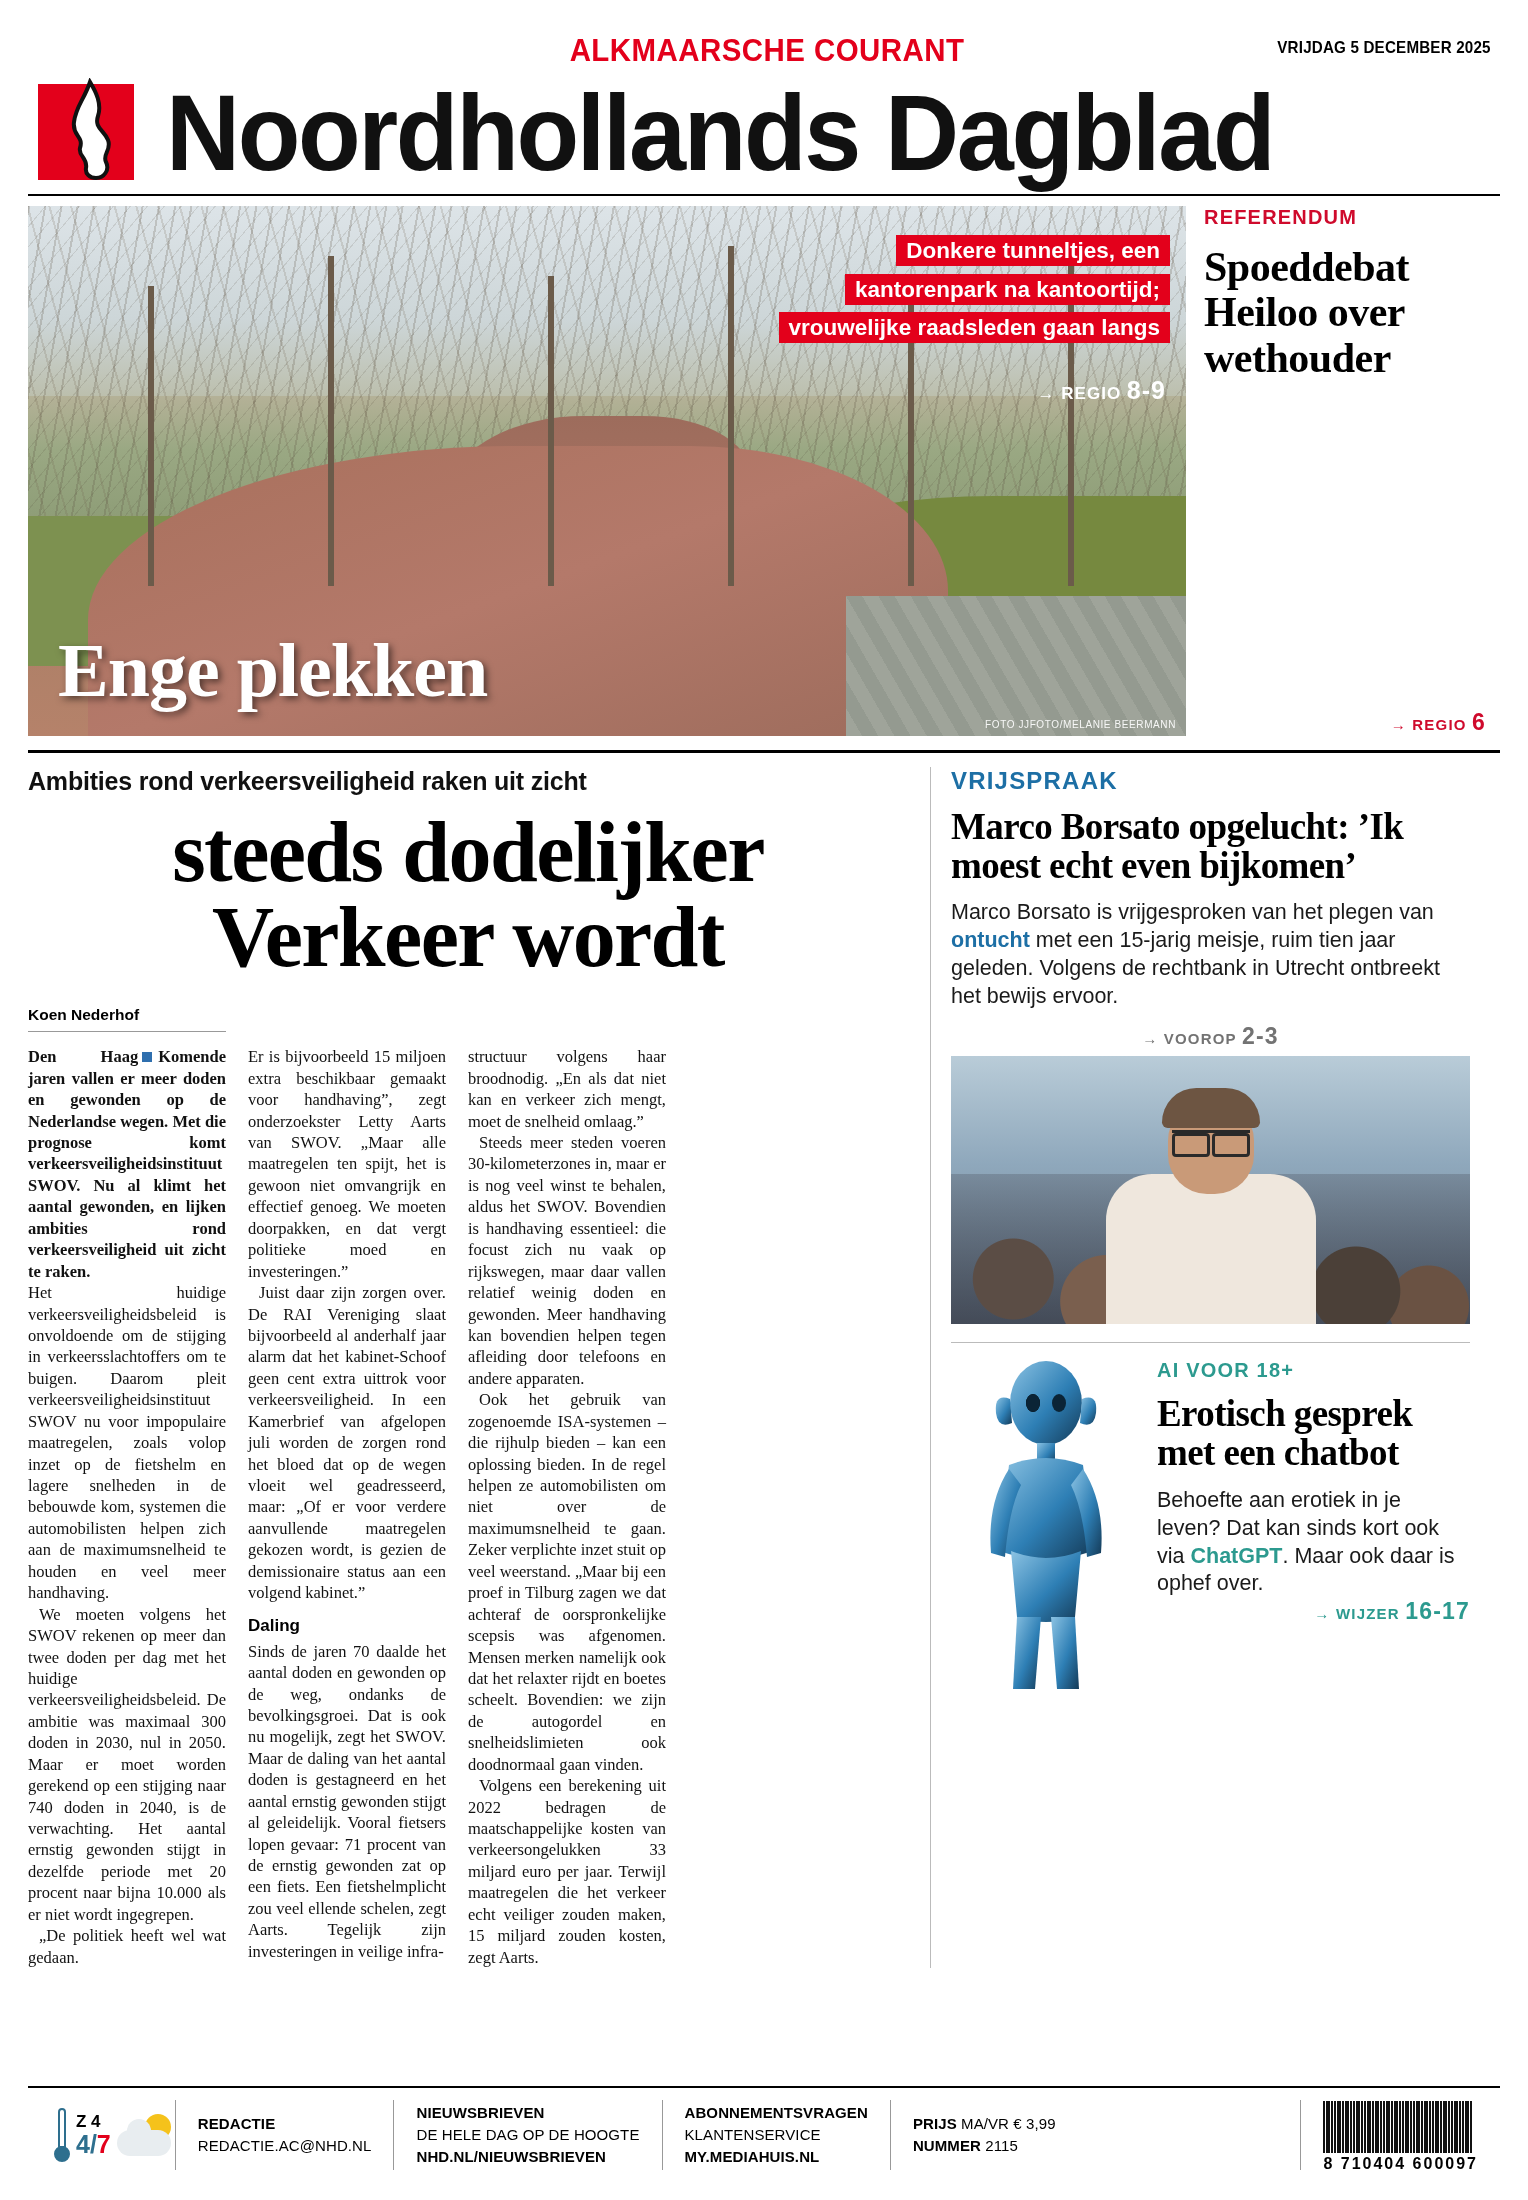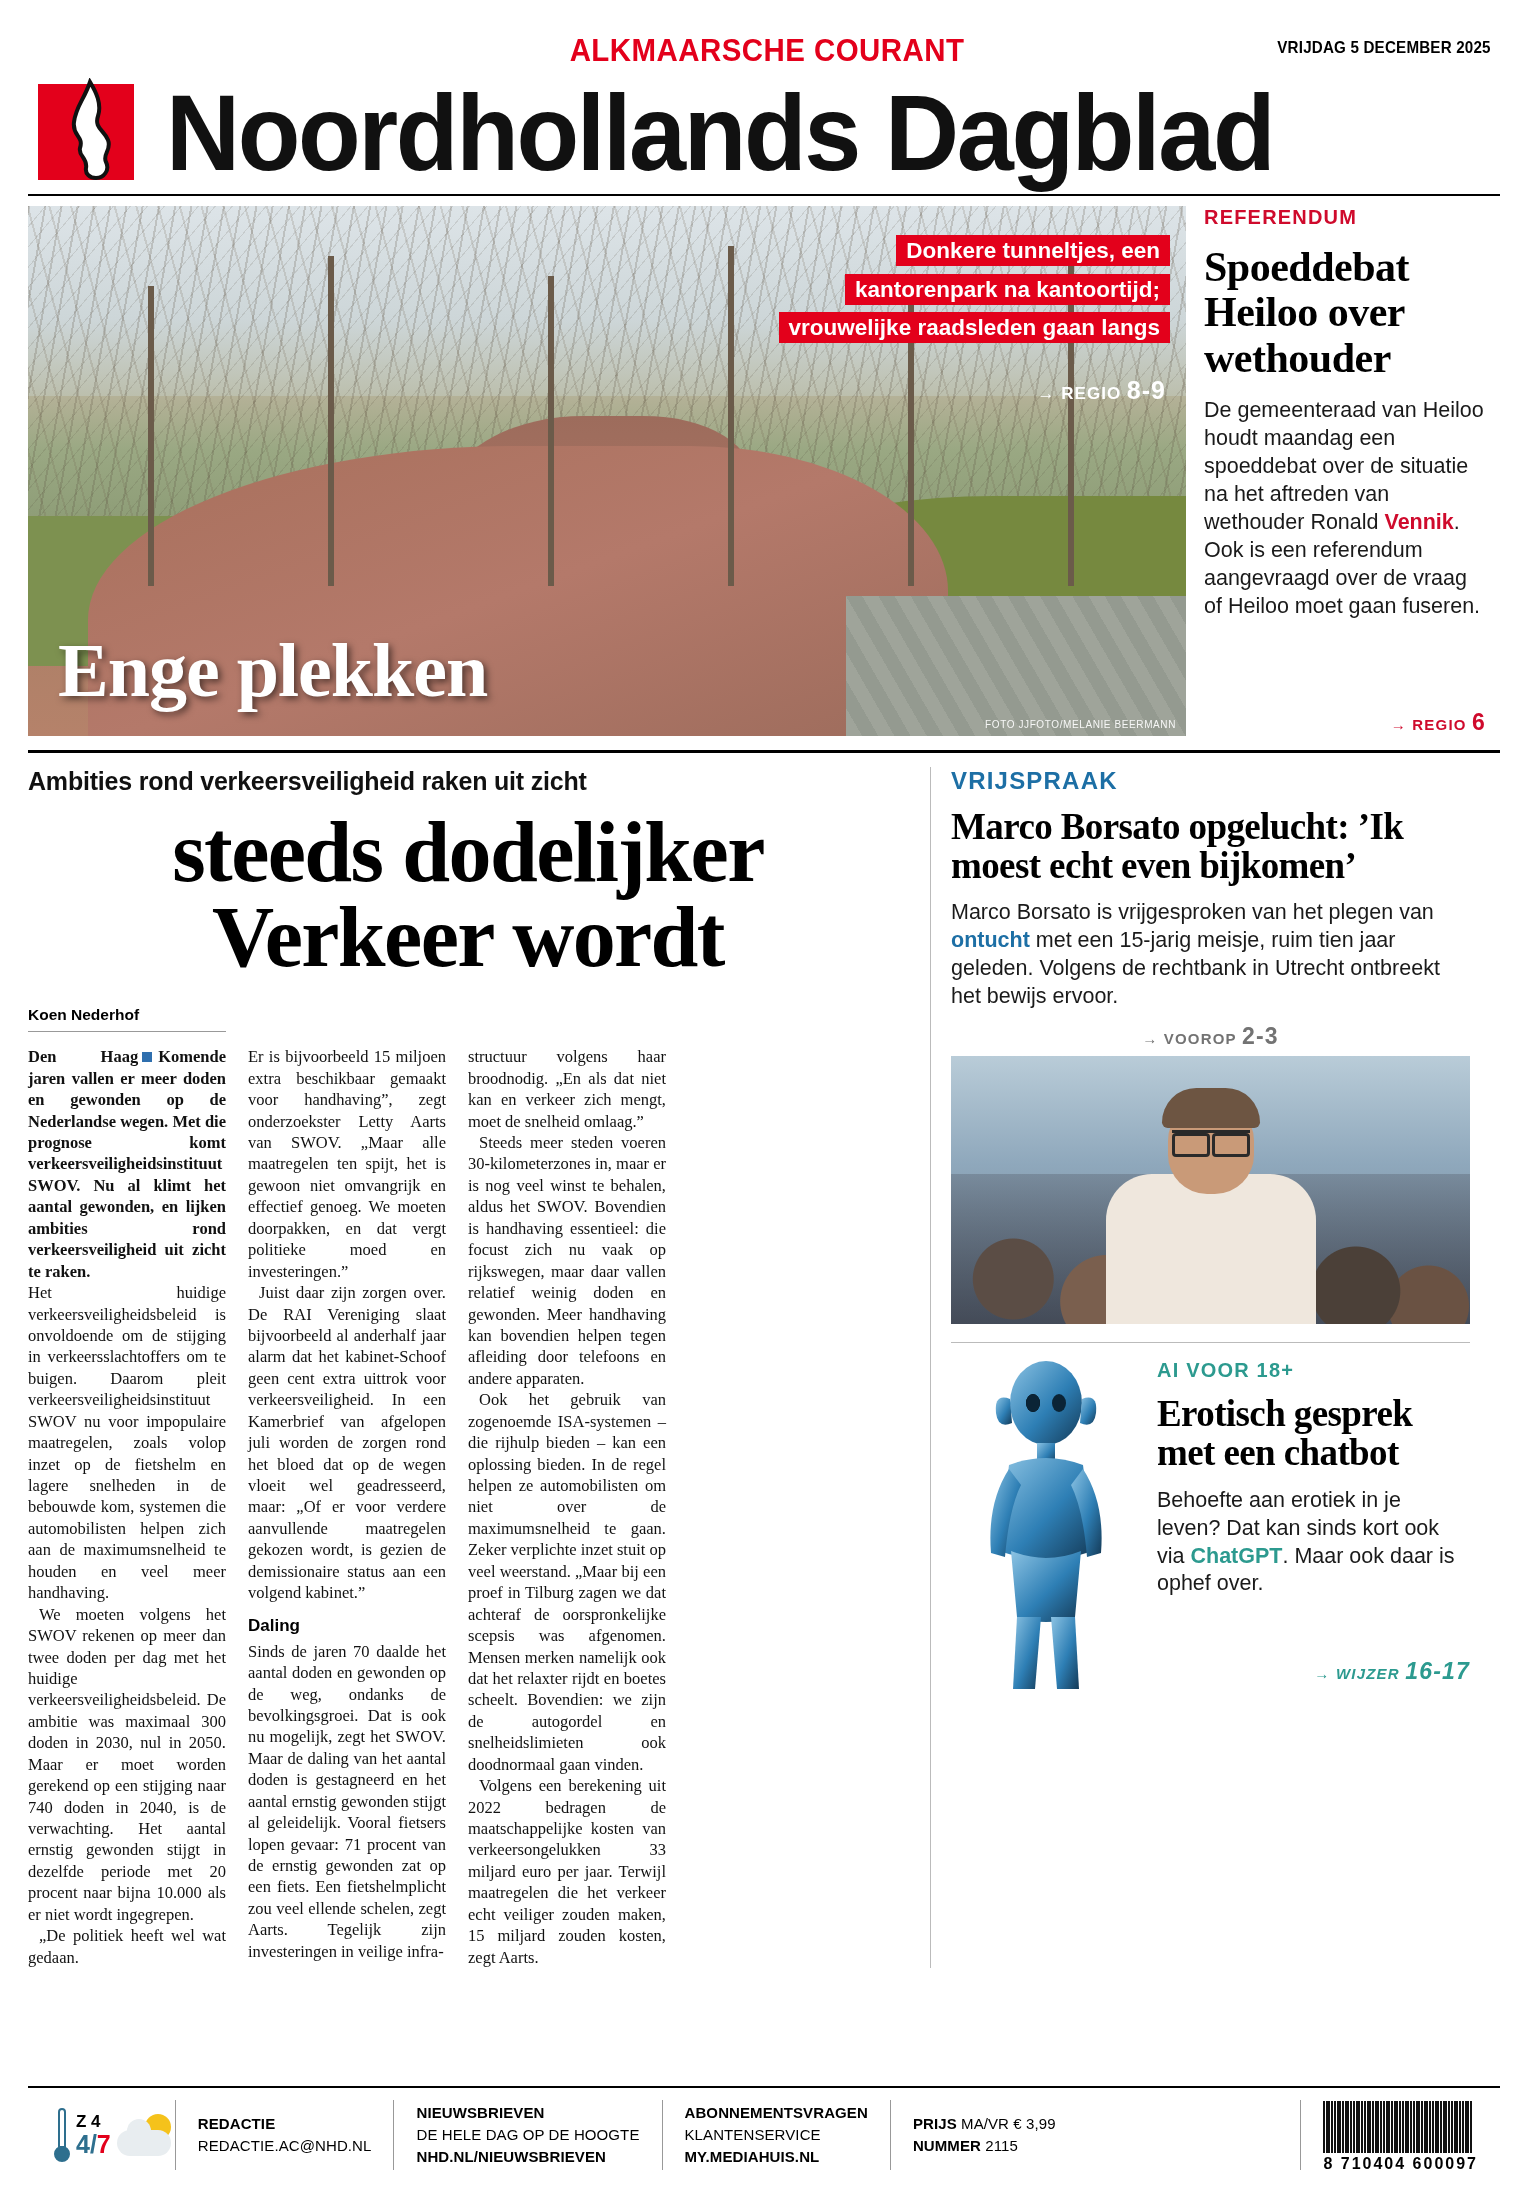--- a/index.html
+++ b/index.html
@@ -274,21 +274,20 @@
         <span>REGIO</span>
         <span class="num">8-9</span>
       </div>
       <div class="photo-title">Enge plekken</div>
       <div class="photo-credit">FOTO JJFOTO/MELANIE BEERMANN</div>
     </div>
 
     <div class="side-col">
       <div class="kicker-red">REFERENDUM</div>
       <div class="side-head">Spoeddebat Heiloo over wethouder</div>
-      <div class="side-body"><span>De gemeenteraad van Heiloo houdt maandag een spoeddebat over de situatie na het aftreden van wethouder Ronald </span><b>Vennik</b><span>. Ook is een referendum aangevraagd over de vraag of Heiloo moet gaan fuseren.</span></div>
       <div class="side-ref">
         <span>→</span>
         <span>REGIO</span>
         <span class="num">6</span>
       </div>
     </div>
   </div>
 
   <div class="rule-thick"></div>
 
@@ -372,21 +371,21 @@
             <path d="M66 258 l-4 72 h22 l6 -72 Z" fill="url(#g1)"></path>
             <path d="M124 258 l4 72 h-22 l-6 -72 Z" fill="url(#g1)"></path>
             <path d="M58 110 q-22 34 -18 84 l14 4 q4 -48 16 -72 Z" fill="url(#g1)"></path>
             <path d="M132 110 q22 34 18 84 l-14 4 q-4 -48 -16 -72 Z" fill="url(#g1)"></path>
           </svg>
         </div>
         <div style="flex:1;">
           <div class="kicker-teal">AI VOOR 18+</div>
           <div class="panel-head">Erotisch gesprek met een chatbot</div>
           <div class="panel-body"><span>Behoefte aan erotiek in je leven? Dat kan sinds kort ook via </span><b class="teal">ChatGPT</b><span>. Maar ook daar is ophef over.</span></div>
-          <div class="panel-ref-teal" style="margin-top:60px;font-style:italic;">
+          <div class="panel-ref-teal" style="">
             <span>→</span>
             <span>WIJZER</span>
             <span class="num">16-17</span>
           </div>
         </div>
       </div>
 
     </div>
   </div>
 

